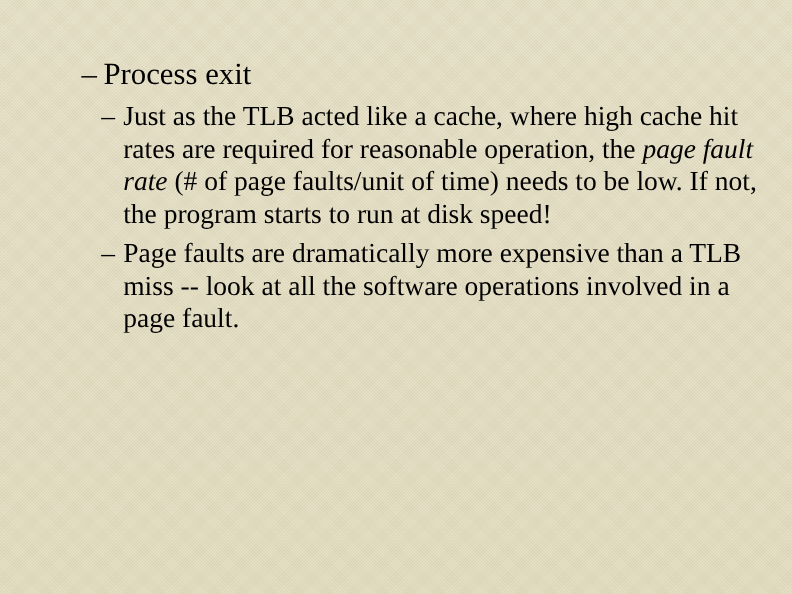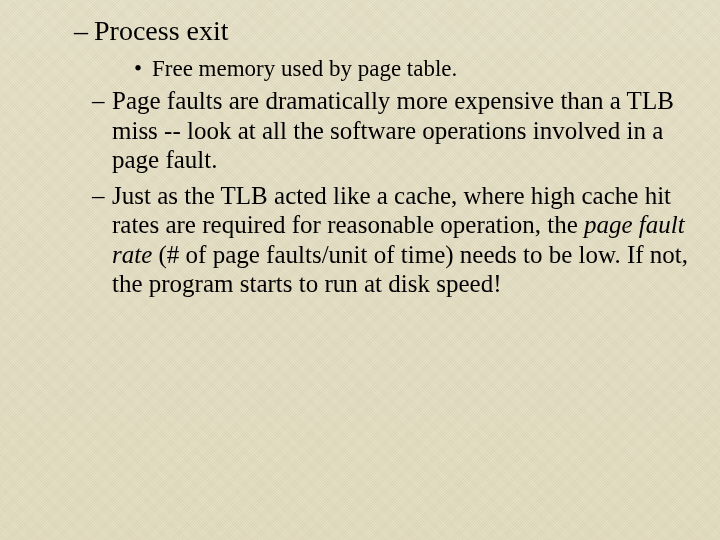--- a/index.html
+++ b/index.html
@@ -19,20 +19,21 @@
         rgba(150,140,100,0.07) 0px, rgba(150,140,100,0.07) 1px,
         rgba(255,255,255,0.00) 1px, rgba(255,255,255,0.00) 2px),
       linear-gradient(#e8e3cb, #e5dfc5);
     font-family: "Times New Roman", Times, serif;
     color: #000;
     font-size: 24px;
     line-height: 1.18;
   }
   .slide {
     padding: 14px 31px 0 28px;
+    margin-top: 37px;
   }
   .lvl1 {          
     margin-left: 46px;
     padding-left: 20px;
     text-indent: -20px;
     font-size: 28px;
     margin-bottom: 8px;
   }
   .lvl1 .dash { display:inline-block; width:20px; text-indent:0; }
   .lvl2 {          
@@ -64,26 +65,23 @@
 </style>
 </head>
 <body>
 
 <div class="slide">
 
   <div class="lvl1">
     <span class="dash">–</span><span>Process exit</span>
   </div>
 
-  <div class="lvl2">
-    <span class="dot">•</span><span>Free memory used by page table.</span>
+
+
+  <div class="lvl3">
+    <span class="dash">–</span><span>Just as the TLB acted like a cache, where high cache hit rates are required for reasonable operation, the </span><span class="italic">page fault rate</span><span> (# of page faults/unit of time) needs to be low.  If not, the program starts to run at disk speed!</span>
   </div>
-
 
   <div class="lvl3">
     <span class="dash">–</span><span>Page faults are dramatically more expensive than a TLB miss -- look at all the software operations involved in a page fault.</span><span class="italic"></span><span></span>
   </div>
 
-  <div class="lvl3">
-    <span class="dash">–</span><span>Just as the TLB acted like a cache, where high cache hit rates are required for reasonable operation, the </span><span class="italic">page fault rate</span><span> (# of page faults/unit of time) needs to be low.  If not, the program starts to run at disk speed!</span>
-  </div>
-
 </div>
 
 </body></html>

